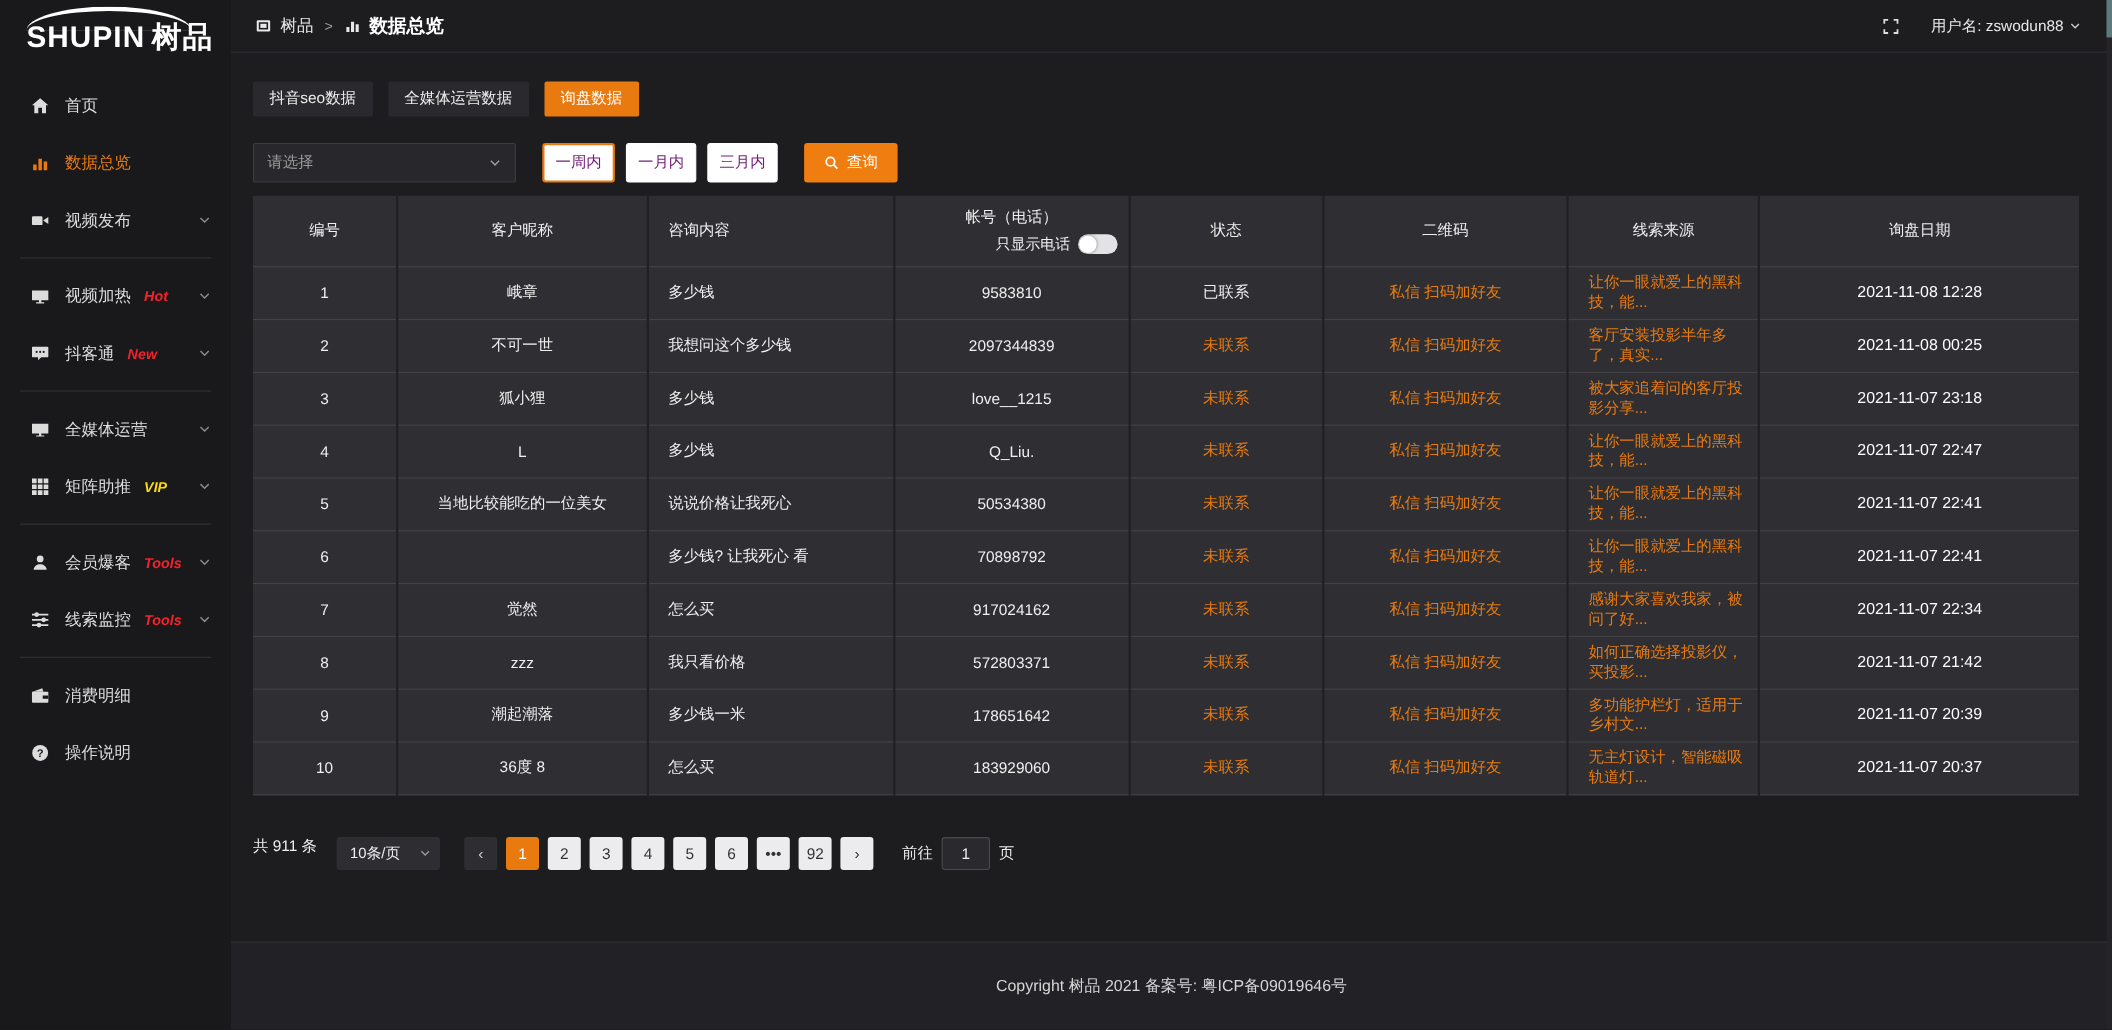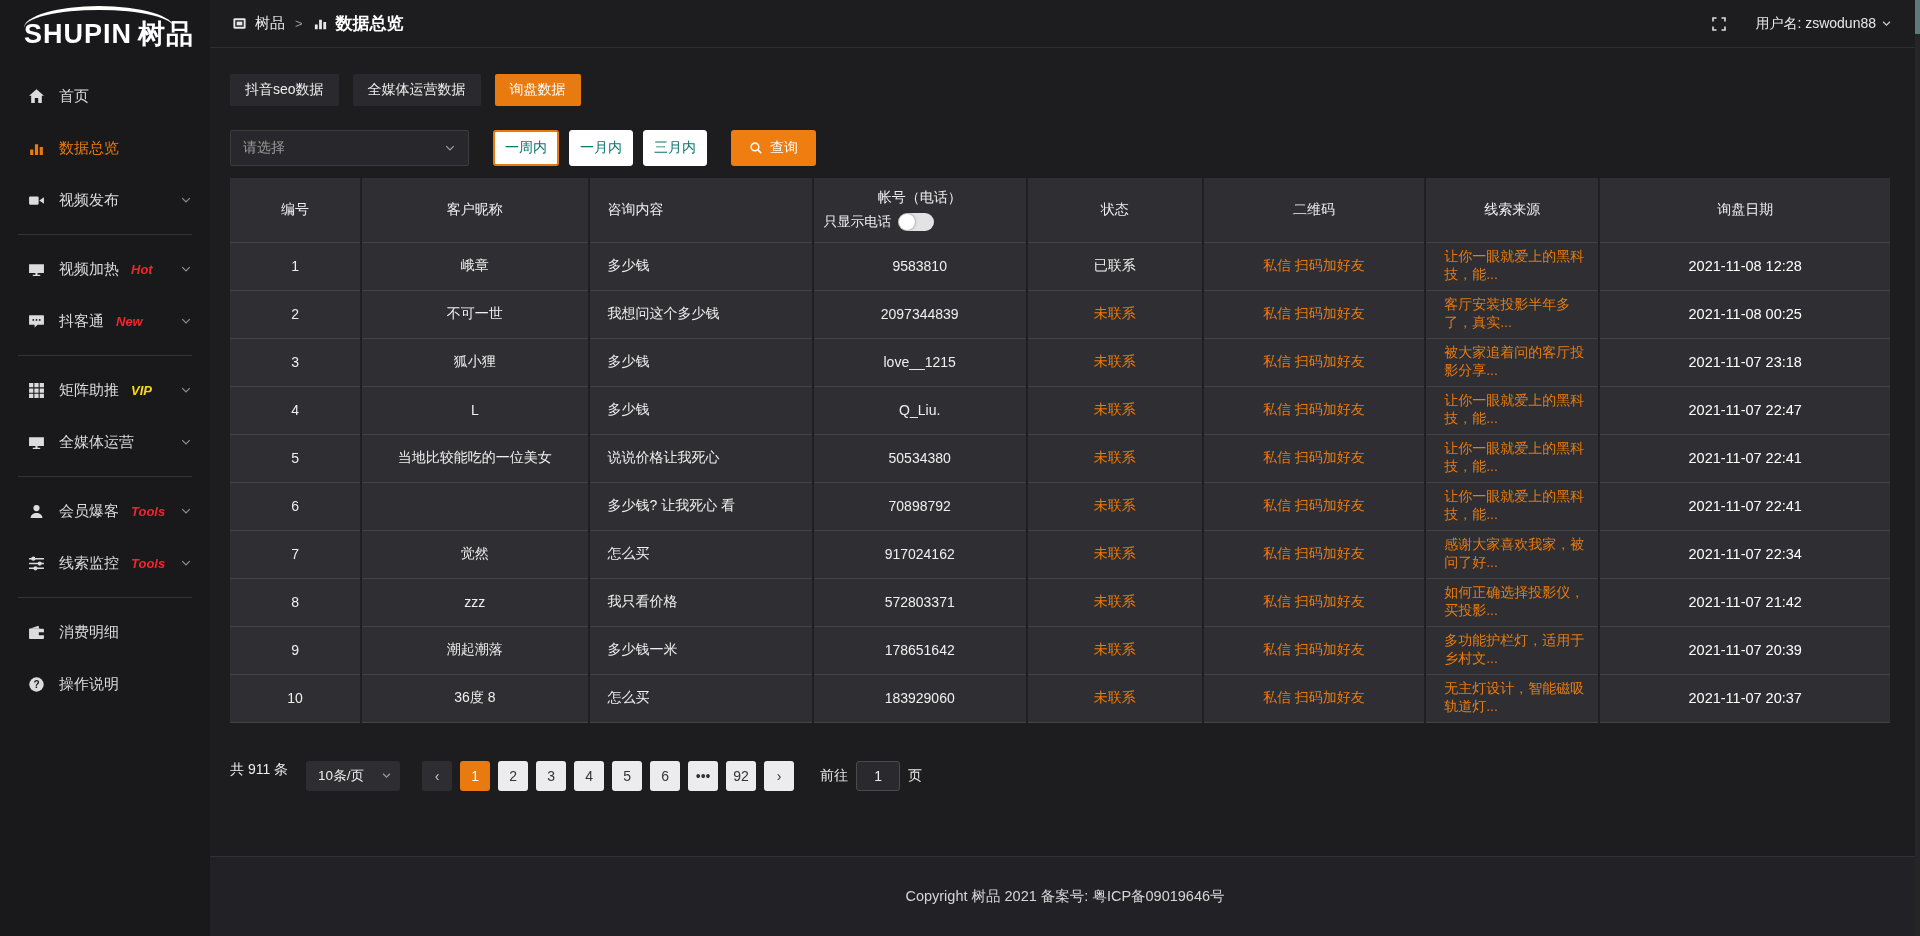--- a/index.html
+++ b/index.html
@@ -49,38 +49,38 @@
     border:none; border-radius:2px; cursor:pointer; font-family:inherit; }
   .tab.active { background:var(--accent,#e87a10); color:#fff; }
 
   
   .filterbar { display:flex; align-items:center; margin-top:24px; gap:10px; }
   .select { width:239px; height:36px; background:#28282c; border:1px solid #3c3c40;
     border-radius:2px; display:flex; align-items:center; padding:0 12px; cursor:pointer; }
   .select .sel-text { color:#9a9a9a; font-size:14px; flex:1; }
   .select svg { width:12px; height:12px; color:#9a9a9a; }
   .ranges { display:flex; gap:10px; margin-left:14px; }
-  .range-btn { height:36px; min-width:64px; padding:0 10px; background:#fff; color:#0f766e;
+  .range-btn { height:36px; min-width:64px; padding:0 10px; background:#fff; color:#701a75;
     font-size:14px; border:1px solid #fff; border-radius:3px; cursor:pointer; font-family:inherit; }
   .range-btn.active { border:2px solid var(--accent,#e87a10); }
   .search-btn { height:36px; padding:0 18px; margin-left:14px; background:var(--btn-orange,#f07d10);
     color:#fff; font-size:14px; border:none; border-radius:3px; cursor:pointer;
     display:inline-flex; align-items:center; gap:7px; font-family:inherit; }
   .search-btn svg { width:14px; height:14px; }
 
   
   .table-wrap { margin-top:12px; }
   table { width:100%; border-collapse:collapse; background:#2f2f33; table-layout:fixed; }
   th, td { border-bottom:1px solid #434347; border-right:2px solid #202023;
     font-weight:normal; font-size:14px; color:#efefef; text-align:center; padding:0 10px; }
   th:last-child, td:last-child { border-right:none; }
   thead th { height:64px; vertical-align:middle; }
   tbody td { height:48px; }
   td.al, th.al { text-align:left; padding-left:18px; }
-  .toggle-row { display:flex; align-items:center; justify-content:flex-start; gap:7px; margin-top:6px; font-size:13.5px; }
+  .toggle-row { display:flex; align-items:center; justify-content:flex-end; gap:7px; margin-top:6px; font-size:13.5px; }
   .toggle { width:36px; height:18px; border-radius:9px; background:#e3e3e5; position:relative;
     display:inline-block; cursor:pointer; }
   .toggle .knob { position:absolute; left:1px; top:1px; width:16px; height:16px; border-radius:50%;
     background:#fff; box-shadow:0 0 3px rgba(0,0,0,.45); }
   td.status-no { color:var(--accent,#e87a10); }
   td.status-yes { color:#efefef; }
   td .qr-link { color:var(--accent,#e87a10); cursor:pointer; }
   td.src { color:var(--accent,#e87a10); cursor:pointer; }
   td.date { color:#fff; font-size:14.5px; }
 
@@ -179,38 +179,38 @@
           <span class="si-chev">
             <svg viewBox="0 0 16 16" fill="currentColor">
               <path d="M3 5.5l5 5 5-5" fill="none" stroke="currentColor" stroke-width="1.8"></path>
             </svg>
           </span>
         </div>
         <div class="side-divider"></div>
         <div class="side-item">
           <span class="si-icon">
             <svg viewBox="0 0 16 16" fill="currentColor">
+              <path d="M1 3h14v8.3H9v1.7h2.5V14h-7v-1H7v-1.7H1z"></path>
+            </svg>
+          </span>
+          <span class="si-label">全媒体运营</span>
+          <span class="si-chev">
+            <svg viewBox="0 0 16 16" fill="currentColor">
+              <path d="M3 5.5l5 5 5-5" fill="none" stroke="currentColor" stroke-width="1.8"></path>
+            </svg>
+          </span>
+        </div>
+        <div class="side-item">
+          <span class="si-icon">
+            <svg viewBox="0 0 16 16" fill="currentColor">
               <path d="M1 1h4v4H1zM6 1h4v4H6zM11 1h4v4h-4zM1 6h4v4H1zM6 6h4v4H6zM11 6h4v4h-4zM1 11h4v4H1zM6 11h4v4H6zM11 11h4v4h-4z"></path>
             </svg>
           </span>
           <span class="si-label">矩阵助推</span>
           <span class="si-badge" style="color: rgb(250, 216, 20);">VIP</span>
-          <span class="si-chev">
-            <svg viewBox="0 0 16 16" fill="currentColor">
-              <path d="M3 5.5l5 5 5-5" fill="none" stroke="currentColor" stroke-width="1.8"></path>
-            </svg>
-          </span>
-        </div>
-        <div class="side-item">
-          <span class="si-icon">
-            <svg viewBox="0 0 16 16" fill="currentColor">
-              <path d="M1 3h14v8.3H9v1.7h2.5V14h-7v-1H7v-1.7H1z"></path>
-            </svg>
-          </span>
-          <span class="si-label">全媒体运营</span>
           <span class="si-chev">
             <svg viewBox="0 0 16 16" fill="currentColor">
               <path d="M3 5.5l5 5 5-5" fill="none" stroke="currentColor" stroke-width="1.8"></path>
             </svg>
           </span>
         </div>
         <div class="side-divider"></div>
         <div class="side-item">
           <span class="si-icon">
             <svg viewBox="0 0 16 16" fill="currentColor">

